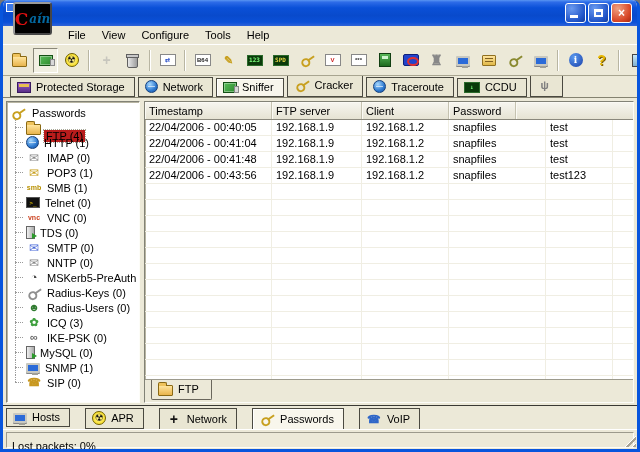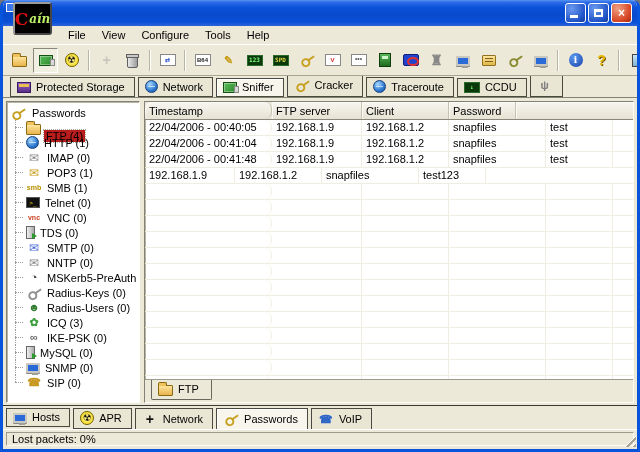--- a/index.html
+++ b/index.html
@@ -10,21 +10,21 @@
     border-radius:7px 7px 0 0;overflow:hidden;}
   
   .titlebar{height:26px;flex:none;position:relative;border-radius:5px 5px 0 0;
     background:linear-gradient(180deg,#5A96F2 0%,#2E6CE8 8%,#0A50D8 30%,#084ACC 60%,#0A50D8 85%,#2E62D8 100%);
     display:flex;align-items:center;justify-content:flex-end;padding:0 5px;gap:2px;}
   .sysicon{position:absolute;left:3px;top:3px;width:9px;height:9px;background:#3C78E8;border:1px solid #fff;}
   .logo{position:absolute;left:10px;top:2px;width:39px;height:33px;background:#000;
     border:2px outset #9a9a9a;border-radius:3px;display:flex;align-items:center;justify-content:center;
     font-family:"DejaVu Serif",serif;font-weight:bold;z-index:9;}
   .logo .lc{color:#E01010;font-size:17px;margin-right:1px;}
-  .logo .lr{color:#bef264;font-size:12px;font-style:italic;}
+  .logo .lr{color:#0369a1;font-size:12px;font-style:italic;}
   .winbtn{width:21px;height:20px;border:1px solid #fff;border-radius:3px;display:flex;align-items:center;justify-content:center;
     background:radial-gradient(circle at 30% 25%,#6A9AF0,#2054C8 70%,#123C9C);color:#fff;position:relative;}
   .winbtn.close{background:radial-gradient(circle at 30% 25%,#F0A080,#D84828 65%,#A82810);font-weight:bold;font-size:12px;}
   .glyph-min{position:absolute;left:4px;bottom:4px;width:8px;height:3px;background:#fff;}
   .glyph-max{width:9px;height:8px;border:2px solid #fff;border-top-width:3px;}
   
   .menubar{height:18px;flex:none;display:flex;align-items:center;padding-left:58px;gap:2px;background:#ECE9D8;}
   .menu-item{padding:2px 7px;}
   
   .toolbar{height:31px;flex:none;display:flex;align-items:center;padding:2px 2px 2px 4px;gap:1px;
@@ -81,49 +81,49 @@
   .s-book{width:14px;height:11px;background:linear-gradient(#FFE49C,#E0B848);border:1px solid #907020;border-radius:1px;}
   .s-book::before{content:"";position:absolute;top:2px;left:2px;right:2px;height:6px;
     background:repeating-linear-gradient(180deg,#806020 0 1px,transparent 1px 3px);}
   .s-mail{font-size:12px;}
   
   .tabstrip{flex:none;display:flex;align-items:flex-end;background:#ECE9D8;padding:2px 0 0 7px;
     border-top:1px solid #A8A590;border-bottom:1px solid #848270;height:23px;overflow:hidden;white-space:nowrap;}
   .tab{display:inline-flex;align-items:center;gap:5px;padding:2px 9px 3px 6px;margin-right:3px;
     border:1px solid #4A4940;background:#E9E6D3;flex:none;}
   .tab.sel{background:#F8F6EC;border-width:1px;box-shadow:inset 1px 1px 0 #fff;}
-  .tabstrip.bottom{border-top:1px solid #3A3A34;border-bottom:none;align-items:flex-start;padding:2px 0 0 3px;height:24px;}
+  .tabstrip.bottom{border-top:1px solid #3A3A34;border-bottom:none;align-items:flex-start;padding:2px 0 0 3px;height:24px;gap:12px;}
   
   .content{flex:1;display:flex;gap:4px;padding:3px 3px 2px 3px;min-height:0;background:#ECE9D8;}
   .panel{background:#fff;border:1px solid;border-color:#828276 #FDFDF8 #FDFDF8 #828276;box-shadow:inset 1px 1px 0 #B8B5A2;}
   .treepanel{width:134px;flex:none;overflow:hidden;padding:3px 1px;}
   .trow{display:flex;align-items:center;gap:4px;height:15px;padding-left:2px;}
   .tchild{position:relative;display:flex;align-items:center;gap:3px;height:15px;padding-left:18px;}
   .tchild::before{content:"";position:absolute;left:7px;top:0;bottom:0;border-left:1px dotted #9A9A9A;}
   .tchild.last::before{bottom:8px;}
   .tchild::after{content:"";position:absolute;left:7px;top:7px;width:8px;border-top:1px dotted #9A9A9A;}
   .tlabel{padding:0 2px;white-space:nowrap;}
   .tchild.sel .tlabel{background:#b91c1c;outline:1px dotted #A8A898;margin-top:16px;}
   .rightpanel{flex:1;display:flex;flex-direction:column;min-width:0;padding:0;overflow:hidden;}
   
   .thead{display:flex;flex:none;height:18px;background:#EBE8DB;border-bottom:1px solid #8A887C;}
   .th{display:flex;align-items:center;padding:0 4px;border-right:1px solid #C5C2B0;box-shadow:inset 1px 1px 0 #FBFAF4;
     background:linear-gradient(#F7F6F0,#E6E3D3);white-space:nowrap;overflow:hidden;}
   .tbody{flex:1;overflow:hidden;}
   .drow{display:flex;height:16px;border-bottom:1px solid #F0EEE3;}
   .td{padding:1px 4px;border-right:1px solid #F0EEE3;white-space:nowrap;overflow:hidden;}
-  .c0{width:127px;flex:none;border-radius:7px;} .c1{width:90px;flex:none;} .c2{width:87px;flex:none;}
+  .c0{width:127px;flex:none;} .c1{width:90px;flex:none;} .c2{width:87px;flex:none;}
   .c3{width:97px;flex:none;} .c4{width:67px;flex:none;} .c5{flex:1;border-right:none;}
   
   .subtabs{flex:none;height:23px;background:#ECE9D8;border-top:1px solid #9C9A8C;display:flex;align-items:flex-start;padding:0 0 0 6px;}
   .subtab{display:flex;align-items:center;gap:5px;padding:2px 12px 3px 6px;background:#ECE9D8;
     border:1px solid #6A675C;border-top:none;border-radius:0 0 2px 2px;}
   
   .statusbar{flex:none;height:20px;padding:2px 3px 3px 3px;display:flex;background:#ECE9D8;position:relative;border-top:1px solid #fff;}
-  .statusfield{flex:1;display:flex;align-items:flex-start;padding:0 5px;border:1px solid;border-color:#9C9A8C #FDFDF8 #FDFDF8 #9C9A8C;}
+  .statusfield{flex:1;display:flex;align-items:flex-start;padding:7px 5px;border:1px solid;border-color:#9C9A8C #FDFDF8 #FDFDF8 #9C9A8C;text-decoration:underline;}
   .grip{position:absolute;right:1px;bottom:2px;width:13px;height:13px;
     background:repeating-linear-gradient(135deg,#fff 0 1px,#A8A496 1px 3px,transparent 3px 5px);
     clip-path:polygon(100% 0,100% 100%,0 100%);}
 </style>
 </head>
 <body>
 
 <div class="window">
 
   <div class="titlebar">
@@ -321,21 +321,21 @@
         <div class="tchild">
           <span class="ic s-g" style="color: rgb(102, 102, 102);">∞</span>
           <span class="tlabel">IKE-PSK (0)</span>
         </div>
         <div class="tchild">
           <span class="ic s-server"></span>
           <span class="tlabel">MySQL (0)</span>
         </div>
         <div class="tchild">
           <span class="ic s-monitor"></span>
-          <span class="tlabel">SNMP (0)</span>
+          <span class="tlabel">SNMP (1)</span>
         </div>
         <div class="tchild last">
           <span class="ic s-g" style="color: rgb(200, 152, 32);">☎</span>
           <span class="tlabel">SIP (0)</span>
         </div>
       </div>
     <div class="panel rightpanel">
       <div class="thead" id="thead">
           <span class="th c0">Timestamp</span>
           <span class="th c1">FTP server</span>
@@ -362,20 +362,21 @@
           </div>
           <div class="drow">
             <span class="td c0">22/04/2006 - 00:41:48</span>
             <span class="td c1">192.168.1.9</span>
             <span class="td c2">192.168.1.2</span>
             <span class="td c3">snapfiles</span>
             <span class="td c4">test</span>
             <span class="td c5"></span>
           </div>
           <div class="drow">
+            <span class="td c0">22/04/2006 - 00:43:56</span>
             <span class="td c1">192.168.1.9</span>
             <span class="td c2">192.168.1.2</span>
             <span class="td c3">snapfiles</span>
             <span class="td c4">test123</span>
             <span class="td c5"></span>
           </div>
           <div class="drow">
             <span class="td c0"></span>
             <span class="td c1"></span>
             <span class="td c2"></span>

